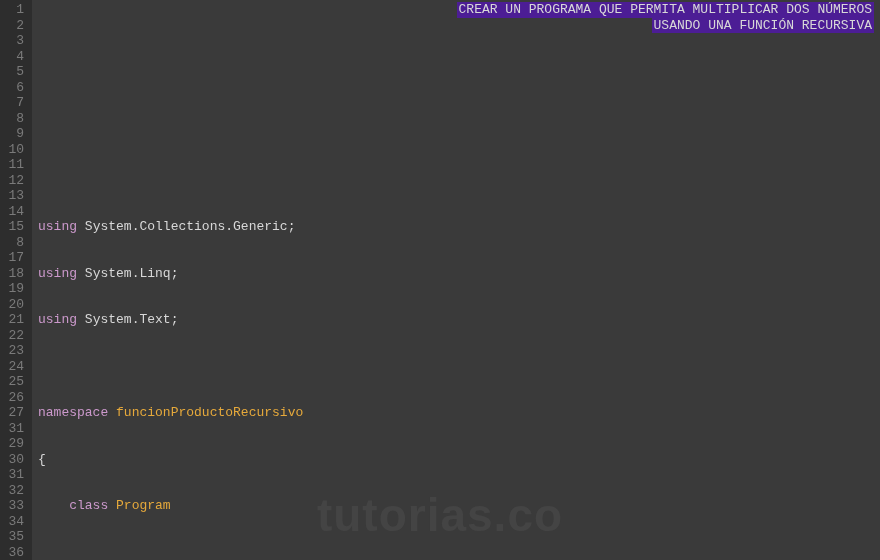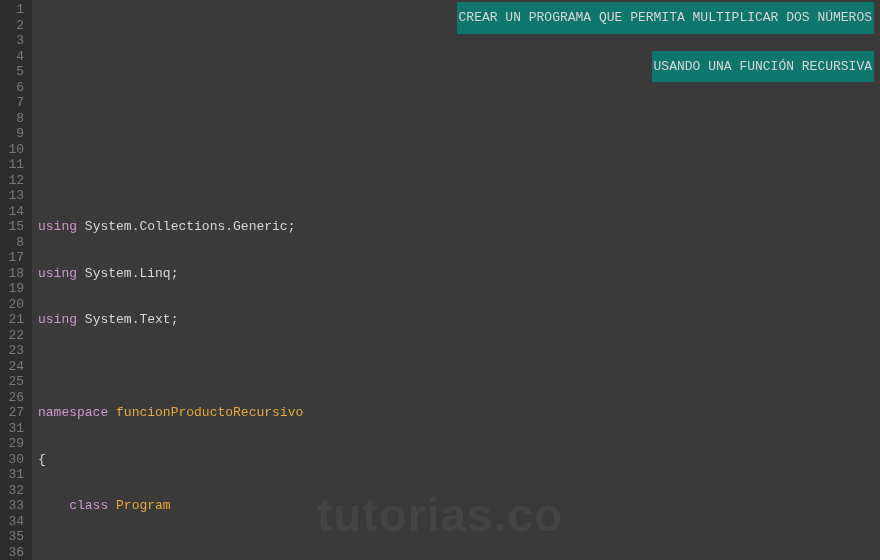--- a/index.html
+++ b/index.html
@@ -33,34 +33,33 @@
     color: #d8d8d8;
     white-space: pre;
     position: relative;
   }
   .line { height: 15.5px; }
   .kw { color: #cc99cc; }
   .ns { color: #e6a93b; }       
   .cls { color: #e6a93b; text-align: right; }
   
   .selection {
-    background: #0f766e;
+    background: #4c1d95;
     color: #d8d8d8;
-    padding: 8px 2px;
+    padding: 0 2px;
   }
   .sel-line1 {
     position: absolute;
     top: 2px;
     right: 6px;
   }
   .sel-line2 {
     position: absolute;
     top: 17.5px;
     right: 6px;
-    margin-top: 33px;
   }
   .watermark {
     position: absolute;
     bottom: 18px;
     left: 50%;
     transform: translateX(-50%);
     font-size: 46px;
     font-weight: bold;
     color: rgba(100,100,100,0.25);
     letter-spacing: 1px;

